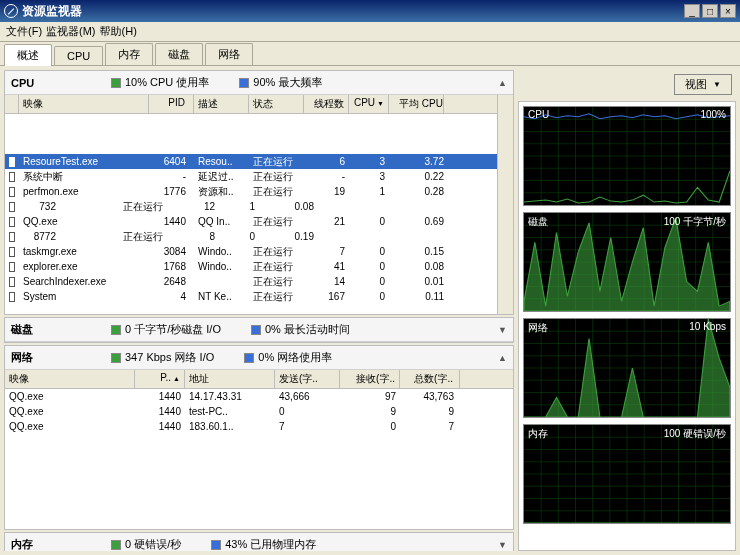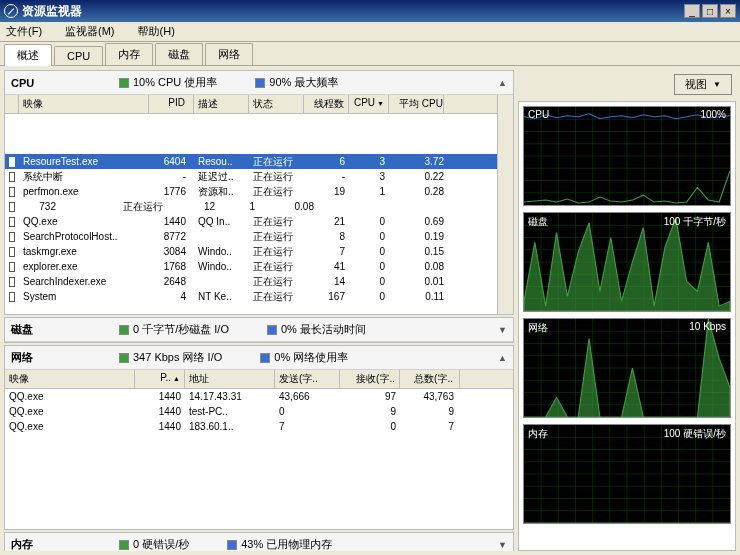--- a/index.html
+++ b/index.html
@@ -2,34 +2,34 @@
 <html><head>
 <meta charset="utf-8">
 <style>
   * { box-sizing: border-box; margin: 0; padding: 0; font-family: "Microsoft YaHei", Tahoma, sans-serif; }
   body { background: #d4d0c8; font-size: 11px; width: 740px; height: 555px; overflow: hidden; }
   .titlebar { background: linear-gradient(#0a246a, #3a6ea5); color: #fff; height: 22px; display: flex; align-items: center; padding: 0 4px; }
   .titlebar .icon { width: 14px; height: 14px; border: 1px solid #fff; border-radius: 50%; margin-right: 4px; position: relative; }
   .titlebar .icon::after { content: ""; position: absolute; width: 8px; height: 1px; background: #fff; top: 6px; left: 2px; transform: rotate(-45deg); }
   .titlebar .title { flex: 1; font-weight: bold; font-size: 12px; }
   .titlebar .winbtn { width: 16px; height: 14px; background: #d4d0c8; border: 1px solid #888; margin-left: 2px; display: flex; align-items: center; justify-content: center; font-size: 10px; font-family: Arial; color: #000; cursor: pointer; }
-  .menubar { background: #ece9d8; height: 20px; display: flex; align-items: center; padding: 0 6px; gap: 23px; border-bottom: 1px solid #aca899; }
+  .menubar { background: #ece9d8; height: 20px; display: flex; align-items: center; padding: 0 6px; gap: 4px; border-bottom: 1px solid #aca899; }
   .menubar span { cursor: pointer; }
   .tabbar { background: #ece9d8; height: 24px; display: flex; align-items: flex-end; padding: 0 4px; border-bottom: 1px solid #aca899; }
   .tab { padding: 3px 12px; border: 1px solid #aca899; border-bottom: none; background: #ece9d8; margin-right: 2px; cursor: pointer; border-radius: 2px 2px 0 0; }
   .tab.active { background: #fff; position: relative; top: 1px; }
   .content { display: flex; height: 489px; background: #ece9d8; padding: 4px; gap: 4px; }
   .main { flex: 1; display: flex; flex-direction: column; gap: 2px; overflow: hidden; }
   .side { width: 218px; display: flex; flex-direction: column; gap: 2px; justify-content: flex-end; }
   .side-top { display: flex; justify-content: flex-end; padding: 4px; }
   .viewbtn { border: 1px solid #888; background: #ece9d8; padding: 2px 10px; cursor: pointer; display: flex; align-items: center; gap: 6px; }
   .panel { border: 1px solid #bdbdbd; background: #fff; }
   .panel-head { display: flex; align-items: center; padding: 4px 6px; background: #f5f5f5; border-bottom: 1px solid #d0d0d0; cursor: pointer; }
   .panel-head .ptitle { font-weight: bold; min-width: 100px; }
-  .panel-head .metric { display: flex; align-items: center; gap: 4px; margin-right: 30px; margin-left: 8px; }
+  .panel-head .metric { display: flex; align-items: center; gap: 4px; margin-right: 30px; }
   .square { width: 10px; height: 10px; border: 1px solid #888; }
   .sq-green { background: #3c9e3c; }
   .sq-blue { background: #3a6ed8; }
   .spacer { flex: 1; }
   .chev { font-size: 9px; color: #555; }
   .grid-head { display: flex; background: #ece9d8; border-bottom: 1px solid #bdbdbd; font-size: 10px; }
   .gh { padding: 2px 4px; border-right: 1px solid #bdbdbd; white-space: nowrap; overflow: hidden; }
   .checkbox-cell { width: 14px; display: flex; align-items: center; justify-content: center; }
   .row { display: flex; align-items: center; font-size: 10px; height: 15px; font-family: "Courier New", monospace; }
   .row.sel { background: #316ac5; color: #fff; }
@@ -170,21 +170,20 @@
     <div class="cell c-desc">QQ In..</div>
                 <div class="cell c-stat">正在运行</div>
     <div class="cell c-thr">21</div>
                 <div class="cell c-cpu">0</div>
     <div class="cell c-avg">0.69</div>
               </div>
               <div class="row">
                 <div class="cell checkbox-cell">
                   <span class="chk"></span>
                 </div>
-    <div class="cell c-img">SearchProtocolHost..</div>
                 <div class="cell c-pid">8772</div>
     <div class="cell c-desc"></div>
                 <div class="cell c-stat">正在运行</div>
     <div class="cell c-thr">8</div>
                 <div class="cell c-cpu">0</div>
     <div class="cell c-avg">0.19</div>
               </div>
               <div class="row">
                 <div class="cell checkbox-cell">
                   <span class="chk"></span>

